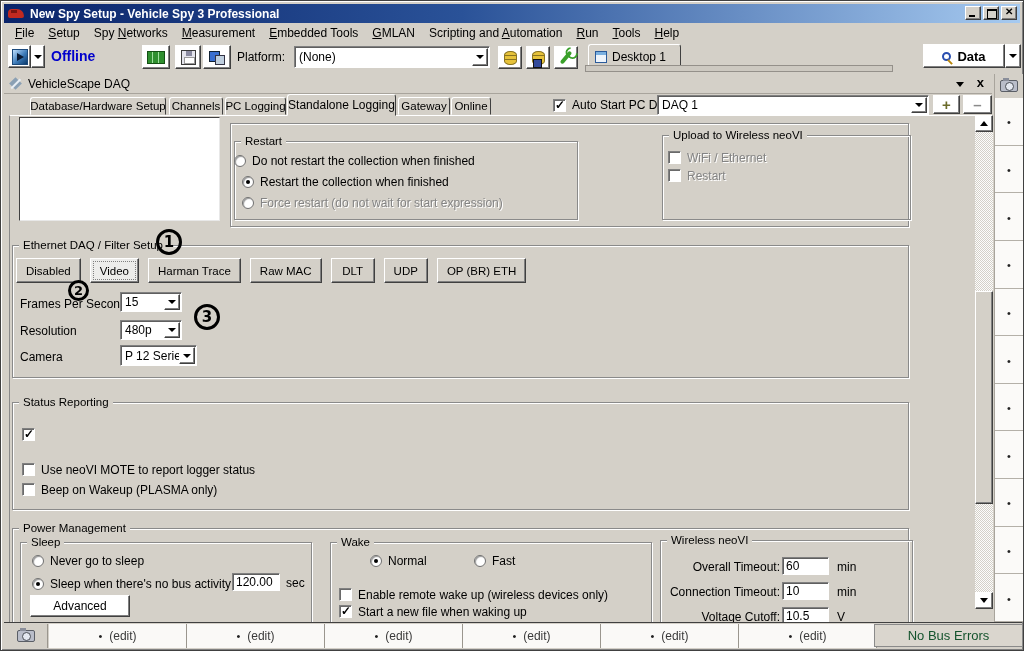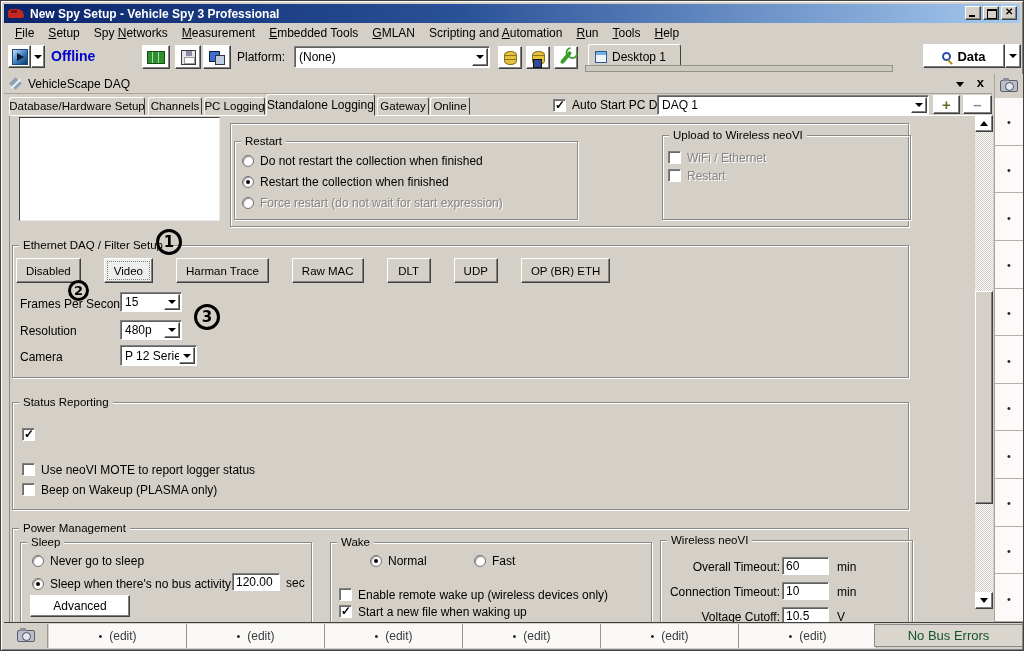--- a/index.html
+++ b/index.html
@@ -66,21 +66,21 @@
   .panelhdr { position:absolute; left:3px; top:73px; width:988px; height:20px; background:#d4d0c8;
               border-bottom:1px solid #a8a49c; display:flex; align-items:center; padding-left:7px; gap:8px; }
   .panelhdr .ttl { font-size:12px; }
   .ico-vs { width:9px; height:9px; background:#8aa0b4; transform:rotate(45deg); position:relative; }
   .ico-vs::after { content:""; position:absolute; left:3.5px; top:-2px; width:2px; height:13px; background:#e8eef4; }
   .hdr-dd { position:absolute; right:28px; top:8px; width:0; height:0; border:4px solid transparent; border-top:5px solid #000; }
   .hdr-x { position:absolute; right:8px; top:1px; font-size:13px; font-weight:bold; }
 
   
   .tab { position:absolute; height:18px; top:96px; background:#d4d0c8; border:1px solid; border-color:#fff #404040 #d4d0c8 #fff;
-         border-radius:3px 3px 0 0; font-size:11.5px; display:flex; align-items:center; justify-content:center; z-index:1; white-space:nowrap; }
+         border-radius:3px 3px 0 0; font-size:11.5px; display:flex; align-items:center; justify-content:center; z-index:1; white-space:nowrap;margin-left:21px; }
   .tab.active { top:93px; height:22px; z-index:3; font-size:12px; }
   .autostart { position:absolute; left:552px; top:97px; display:flex; align-items:center; gap:6px; font-size:12px; z-index:2; }
 
   
   .cb { width:13px; height:13px; background:#fff; border:1px solid; border-color:#808080 #fff #fff #808080;
         box-shadow: inset 1px 1px 0 #6a6a6a; position:relative; flex:none; }
   .cb.checked::after { content:"✓"; position:absolute; left:1px; top:-2px; font-size:12px; font-weight:bold; color:#000; }
   .radio { width:12px; height:12px; border-radius:50%; background:#fff; border:1px solid #707070;
            box-shadow: inset 1px 1px 1px #9a9a9a; position:relative; flex:none; }
   .radio.checked::after { content:""; position:absolute; left:3px; top:3px; width:4px; height:4px; border-radius:50%; background:#000; }
@@ -98,21 +98,21 @@
           font-weight:bold; z-index:5; background:transparent; font-family:"DejaVu Sans",sans-serif; }
 
   
   .content { position:absolute; left:8px; top:114px; width:966px; height:508px; background:#d4d0c8;
              border-left:1px solid #8a8a8a; border-top:1px solid #fff; overflow:hidden; z-index:2; }
   .listbox { position:absolute; left:9px; top:1px; width:201px; height:104px; background:#fff;
              border:1px solid; border-color:#404040 #e8e8e8 #e8e8e8 #404040; }
   .ebtn { height:25px; min-width:44px; padding:0 9px; font-size:11.5px; background:#d4d0c8; border:1px solid;
           border-color:#fff #404040 #404040 #fff; box-shadow: inset -1px -1px 0 #808080; white-space:nowrap; font-family:inherit; }
   .ebtn.sel { background:#ededeb; outline:1px dotted #808080; outline-offset:-4px; }
-  .ethrow { position:absolute; left:6px; top:142px; display:flex; gap:23px;border-radius:12px; }
+  .ethrow { position:absolute; left:6px; top:142px; display:flex; gap:9px;border-radius:12px; }
   .ledtext { position:absolute; left:30px; top:297px; font-size:12px; line-height:14px; white-space:nowrap; }
 
   
   .vsb { position:absolute; left:974px; top:114px; width:18px; height:494px; z-index:2; }
   .dither { background-color:#fcfcfc;
             background-image:linear-gradient(45deg,#d4d0c8 25%,transparent 25%,transparent 75%,#d4d0c8 75%,#d4d0c8),
                              linear-gradient(45deg,#d4d0c8 25%,transparent 25%,transparent 75%,#d4d0c8 75%,#d4d0c8);
             background-size:2px 2px; background-position:0 0,1px 1px; }
   .sb-btn { position:absolute; left:0; width:18px; height:17px; display:flex; align-items:center; justify-content:center; }
   .arr-u2 { width:0; height:0; border:4px solid transparent; border-bottom:5px solid #000; margin-bottom:4px; }
@@ -251,21 +251,21 @@
 
   <div class="content">
 
     <div class="listbox"></div>
 
     <div class="group" style="left:220px;top:7px;width:679px;height:104px;"></div>
 
     <div class="group" style="left:224px;top:25px;width:344px;height:79px;">
       <span class="glabel">Restart</span>
     </div>
-    <div class="row" style="left:232px;top:37px;justify-content:center;">
+    <div class="row" style="left:224px;top:37px;justify-content:center;">
       <span class="radio"></span>
       <span>Do not restart the collection when finished</span>
     </div>
     <div class="row" style="left:232px;top:58px;">
       <span class="radio checked"></span>
       <span>Restart the collection when finished</span>
     </div>
     <div class="row" style="left:232px;top:79px;">
       <span class="radio"></span>
       <span class="dis">Force restart (do not wait for start expression)</span>

